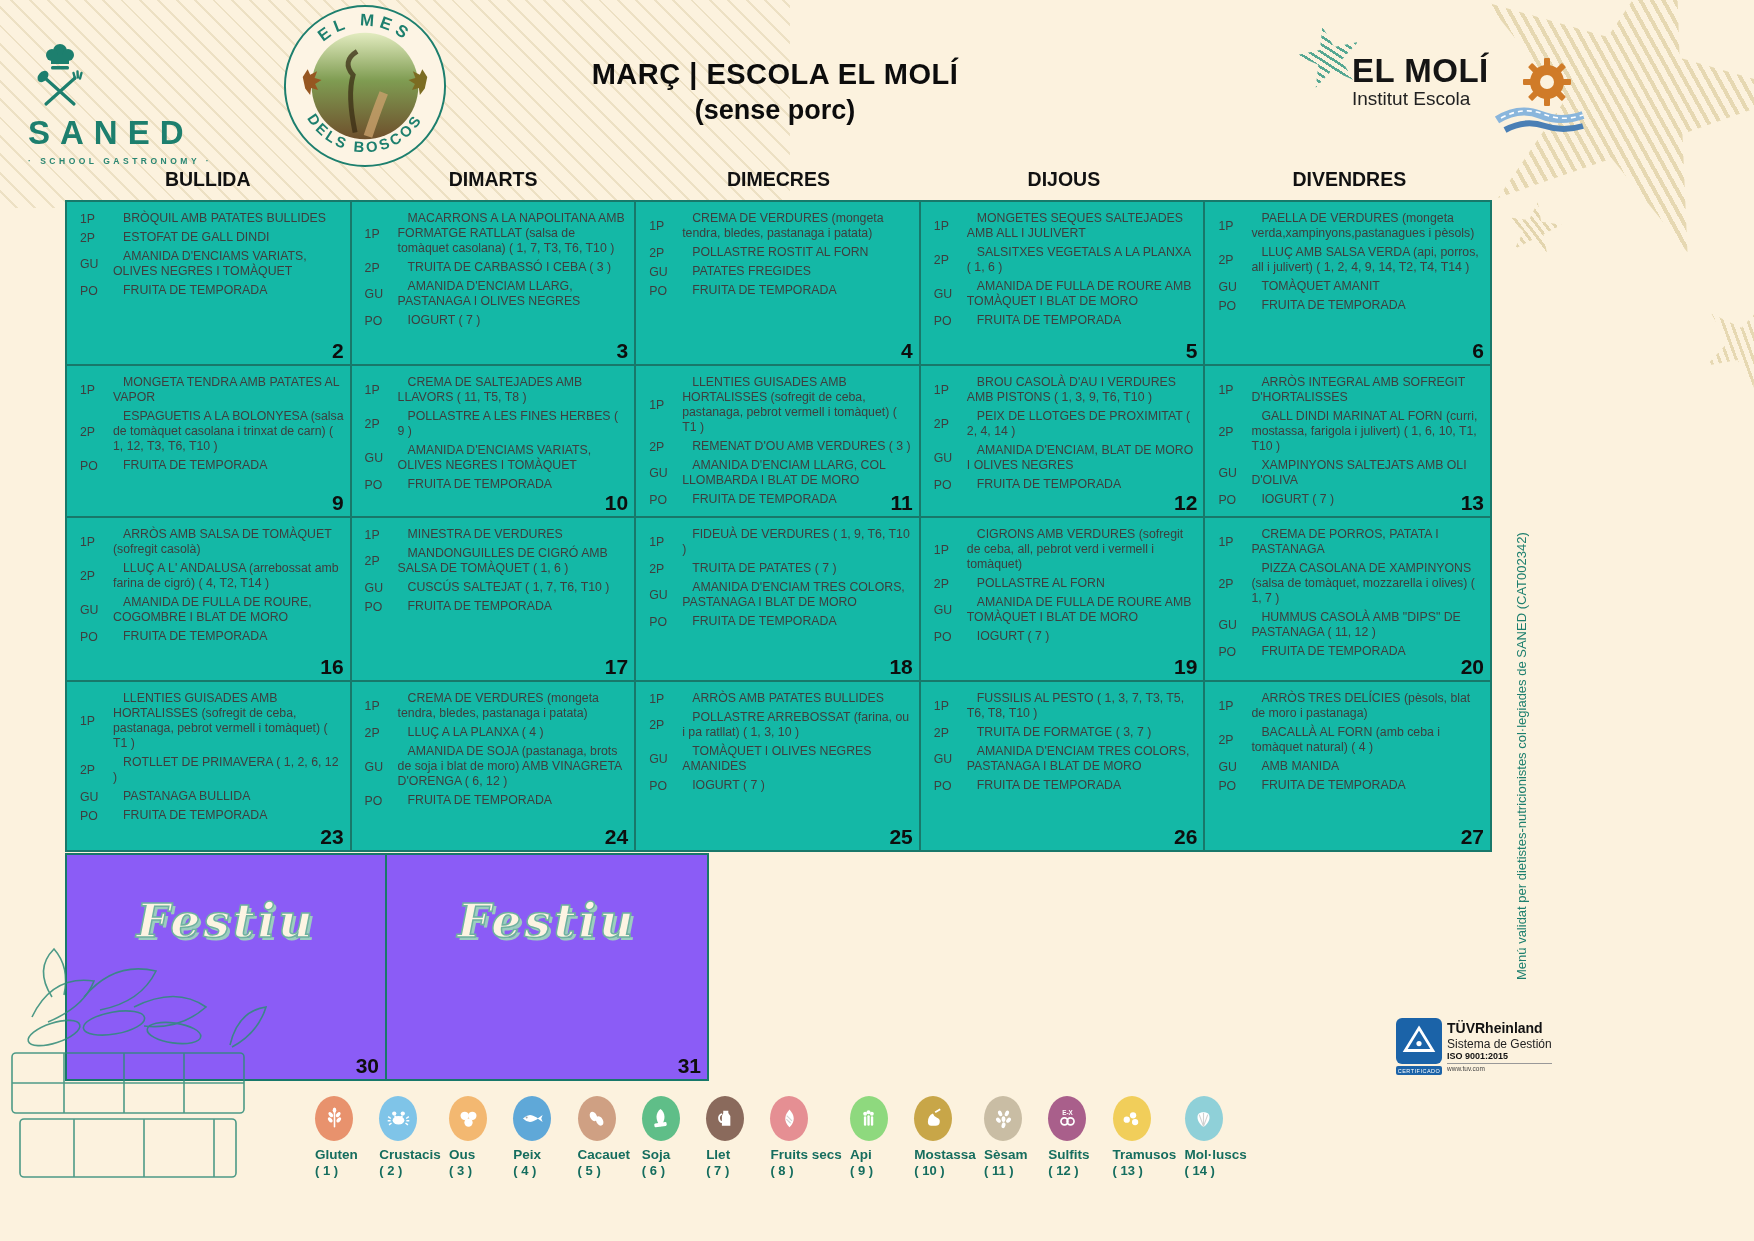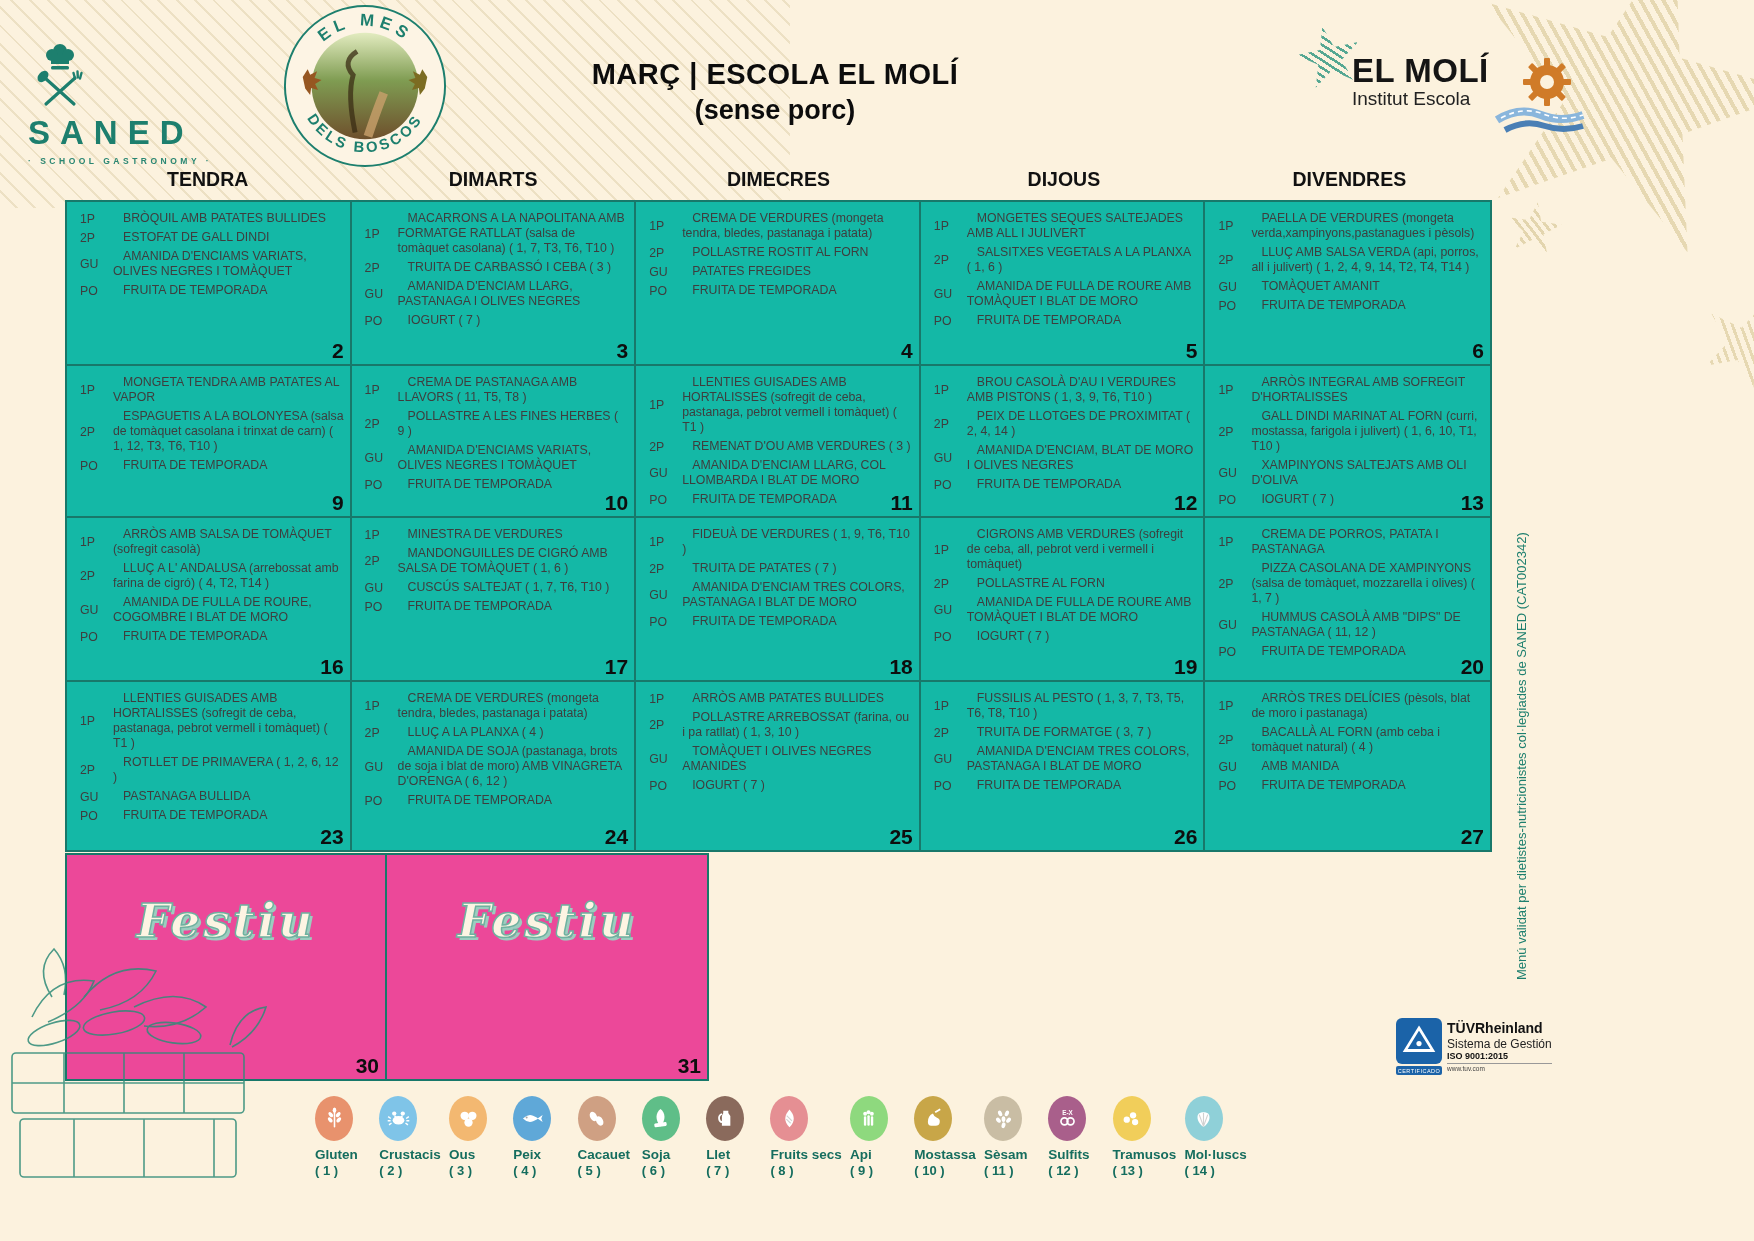--- a/index.html
+++ b/index.html
@@ -45,21 +45,21 @@
     box-sizing:border-box;padding:5px 3px 20px 5px;overflow:hidden;}
   .day-cell:nth-child(5n){border-right:none;}
   .day-cell:nth-child(n+16){border-bottom:none;}
   .menu-item{display:flex;align-items:center;margin:4px 0;}
   .menu-item .code{flex:none;width:33px;padding-left:8px;font-size:12.3px;color:#3e3e3e;}
   .menu-item .text{flex:1;font-size:12.3px;line-height:1.22;color:#3e3e3e;text-indent:10px;padding-right:3px;}
   .day-number{position:absolute;right:6px;bottom:1px;font-size:21px;font-weight:bold;color:#0e0e0e;}
 
   
   .festiu-row{position:absolute;left:65px;top:853px;display:flex;}
-  .festiu-cell{position:relative;width:322px;height:228px;border:2.5px solid #18786a;box-sizing:border-box;background:#ec4899;}
+  .festiu-cell{position:relative;width:322px;height:228px;border:2.5px solid #18786a;box-sizing:border-box;background:#8b5cf6;}
   .festiu-cell + .festiu-cell{border-left:none;}
   .festiu-label{margin-top:38px;text-align:center;font-family:"DejaVu Serif",serif;font-style:italic;
     font-weight:bold;font-size:47px;letter-spacing:3px;color:#fdf4e3;
     -webkit-text-stroke:1.5px #6fb1a0;text-shadow:3px 3px 0 #9ccdbf,1px 1px 0 #6fb1a0;}
 
   
   .allergens{position:absolute;left:315px;top:1096px;width:932px;display:flex;justify-content:space-between;}
   .allergen{display:flex;flex-direction:column;align-items:flex-start;min-width:56px;}
   .a-circle{width:38px;height:45px;border-radius:50%;display:flex;align-items:center;justify-content:center;}
   .a-name{margin-top:6px;font-size:13.5px;font-weight:bold;color:#156d5e;white-space:nowrap;}
@@ -168,21 +168,21 @@
         </g>
       </g>
       <circle cx="52" cy="28" r="7" fill="#fcf2de"></circle>
       <path d="M2 66 q22 -14 44 -5 q20 8 42 0" stroke="#8ab6dc" stroke-width="8" fill="none"></path>
       <path d="M10 76 q20 -11 40 -4 q18 6 38 0" stroke="#4a7fb5" stroke-width="6" fill="none"></path>
       <path d="M6 64 q22 -12 42 -4 q20 8 40 1" stroke="#fff" stroke-width="1.6" fill="none" stroke-dasharray="5 4"></path>
     </svg>
   </div>
 
   <div class="weekdays">
-    <span>TENDRA</span>
+    <span>BULLIDA</span>
     <span>DIMARTS</span>
     <span>DIMECRES</span>
     <span>DIJOUS</span>
     <span>DIVENDRES</span>
   </div>
 
   <div class="menu-grid" id="menu-grid">
       <div class="day-cell">
       <div class="items">
           <div class="menu-item">
@@ -302,21 +302,21 @@
       <span class="code">PO</span>
       <span class="text">FRUITA DE TEMPORADA</span>
     </div>
         </div>
       <div class="day-number">9</div>
     </div>
       <div class="day-cell">
       <div class="items">
           <div class="menu-item">
       <span class="code">1P</span>
-      <span class="text">CREMA DE PASTANAGA AMB LLAVORS  ( 11, T5, T8 )</span>
+      <span class="text">CREMA DE SALTEJADES AMB LLAVORS  ( 11, T5, T8 )</span>
     </div>
           <div class="menu-item">
       <span class="code">2P</span>
       <span class="text">POLLASTRE A LES FINES HERBES  ( 9 )</span>
     </div>
           <div class="menu-item">
       <span class="code">GU</span>
       <span class="text">AMANIDA D'ENCIAMS VARIATS, OLIVES NEGRES I TOMÀQUET</span>
     </div>
           <div class="menu-item">

